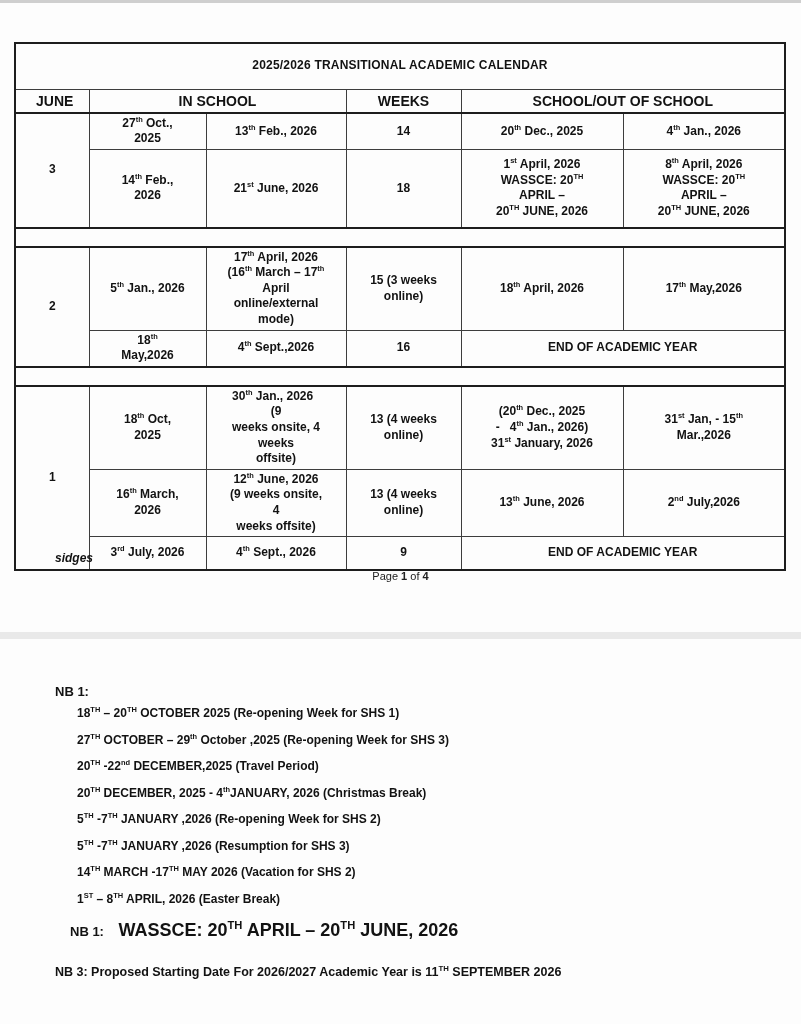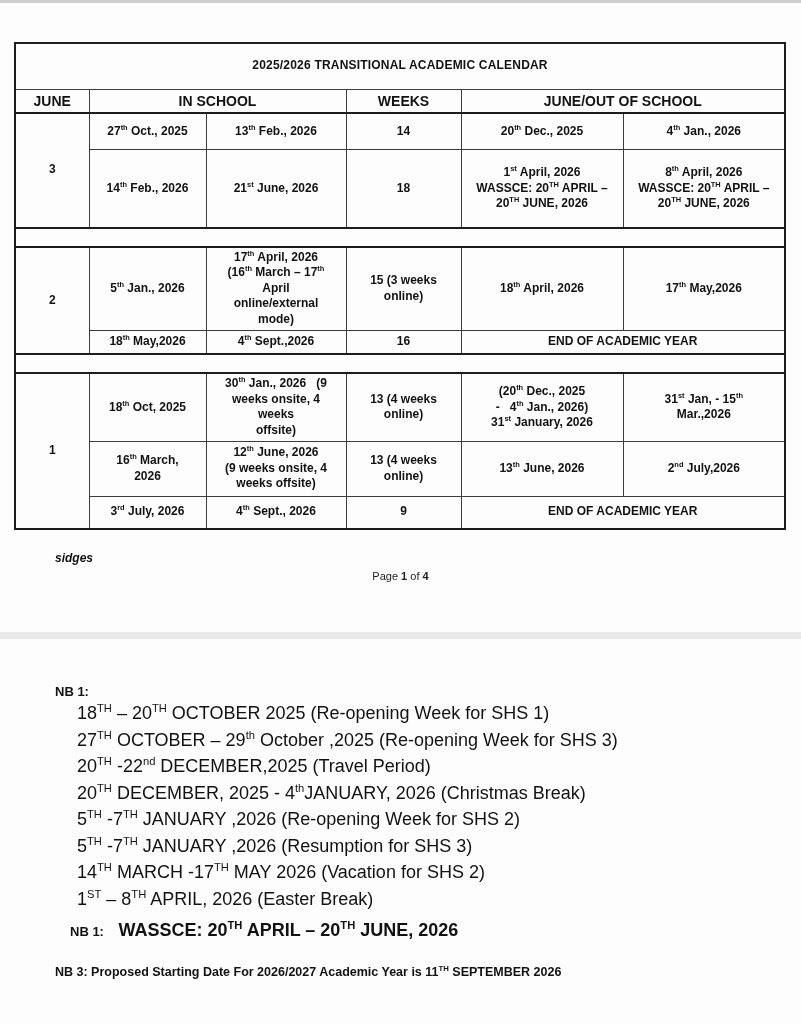--- a/index.html
+++ b/index.html
@@ -8,40 +8,40 @@
   .top-strip{position:absolute;top:0;left:0;width:100%;height:3px;background:#cfcfcf;}
   .page{position:absolute;left:0;width:100%;background:#fdfdfd;}
   .page1{top:3px;height:629px;}
   .page-sep{position:absolute;top:632px;left:0;width:100%;height:7px;background:#e9e9e9;}
   .page2{top:639px;height:385px;}
 
   .cal-table{position:absolute;left:14px;top:39px;width:770px;border-collapse:collapse;
              table-layout:fixed;border:2px solid #1d1d1d;}
   .cal-table td{border:1px solid #3d3d3d;text-align:center;vertical-align:middle;
                 font-weight:700;font-size:12px;line-height:1.3;white-space:pre-line;
-                padding:2px 14px;overflow:hidden;}
+                padding:2px 20px;overflow:hidden;}
   .cal-table sup{font-size:62%;line-height:0;vertical-align:super;}
   .r-title{height:46px;}
   .title-cell{font-size:23px;border-bottom:2px solid #1d1d1d;letter-spacing:0.2px;}
   .r-head td{font-size:14px;border-bottom:2px solid #1d1d1d;}
   .r-f3a{height:37px;} .r-f3b{height:78px;}
   .r-f2a{height:59px;} .r-f2b{height:24px;}
   .r-f1a{height:55px;} .r-f1b{height:55px;} .r-f1c{height:33px;}
   tr.sep td{height:13px;border-top:2px solid #1d1d1d;border-bottom:2px solid #1d1d1d;}
   .form-cell{font-size:44px;font-weight:700;}
   .vtop{vertical-align:top;}
 
   .sidges{position:absolute;left:55px;top:548px;font-weight:700;font-style:italic;font-size:12px;}
   .page-label{position:absolute;left:0;top:567px;width:100%;text-align:center;font-size:11px;color:#222;}
   .page-label .bold{font-weight:700;}
 
   .notes{position:absolute;left:55px;top:45px;width:720px;}
   .notes sup{font-size:62%;line-height:0;vertical-align:super;}
   .nb-heading{font-weight:700;font-size:13px;margin:0 0 7px 0;}
-  .nb-item{font-weight:400;font-size:18px;line-height:14px;margin:0 0 12.5px 22px;}
+  .nb-item{font-weight:700;font-size:12px;line-height:14px;margin:0 0 12.5px 22px;}
   .wassce{margin:14px 0 0 15px;font-weight:700;}
   .wassce-label{font-size:13px;}
   .wassce-big{font-size:18px;margin-left:10px;}
   .nb3{font-weight:700;font-size:12.5px;margin-top:24px;}
 </style>
 </head>
 <body>
 
 <div class="screen">
   <div class="top-strip"></div>
@@ -57,21 +57,21 @@
           <col style="width:162px">
       </colgroup>
       <tbody>
         <tr class="r-title">
           <td colspan="6" class="title-cell">2025/2026 TRANSITIONAL ACADEMIC CALENDAR</td>
         </tr>
         <tr class="r-head">
           <td>JUNE</td>
           <td colspan="2">IN SCHOOL</td>
           <td>WEEKS</td>
-          <td colspan="2">JUNE/OUT OF SCHOOL</td>
+          <td colspan="2">SCHOOL/OUT OF SCHOOL</td>
         </tr>
 
         <tr class="r-f3a">
           <td rowspan="2" class="form-cell">3</td>
           <td>27<sup>th</sup> Oct., 2025</td>
           <td>13<sup>th</sup> Feb., 2026</td>
           <td>14</td>
           <td>20<sup>th</sup> Dec., 2025</td>
           <td>4<sup>th</sup> Jan., 2026</td>
         </tr>

